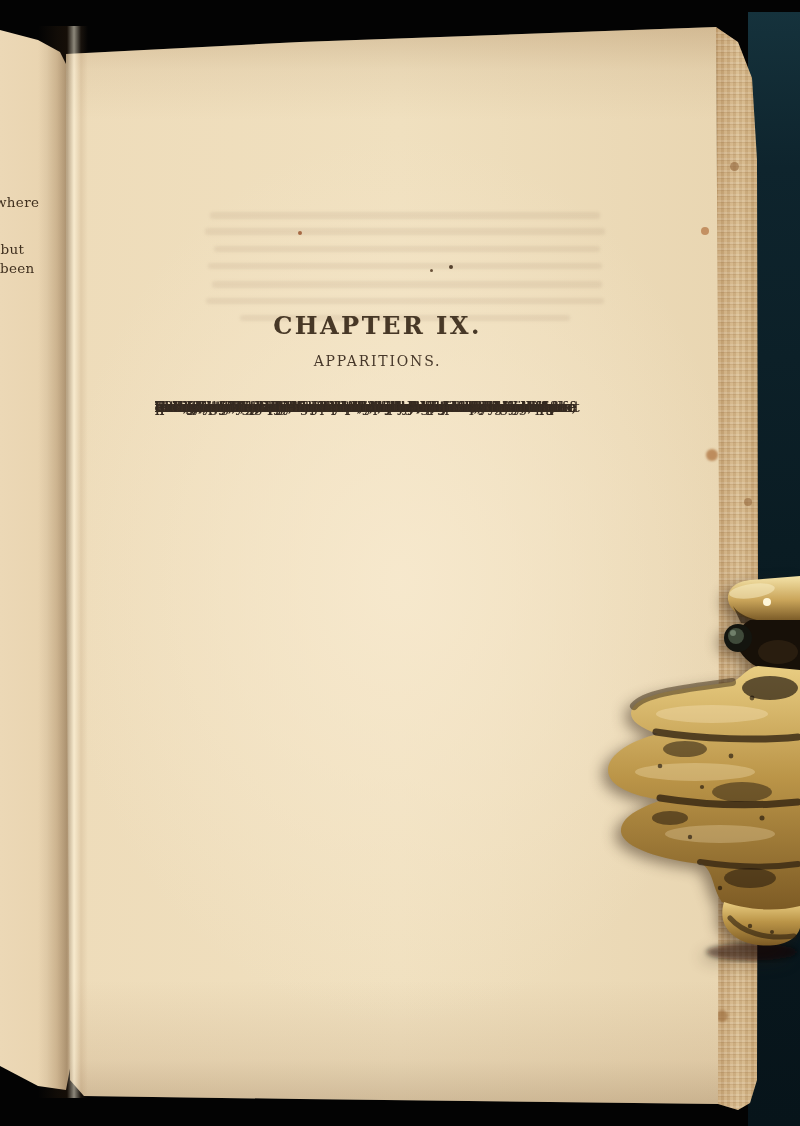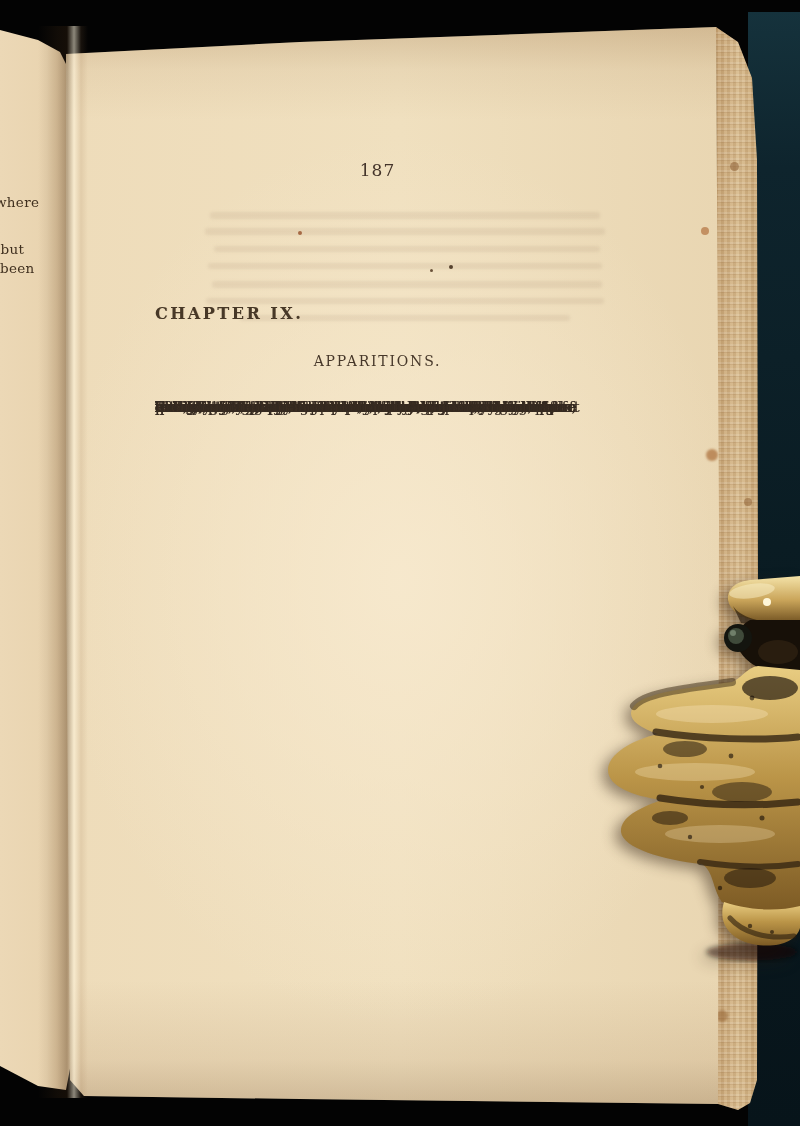--- a/index.html
+++ b/index.html
@@ -42,22 +42,22 @@
 
   
   .ghost{background:rgba(110,80,50,.09);filter:blur(1.5px);border-radius:3px;pointer-events:none;}
 
   
   .spot{border-radius:50%;pointer-events:none;}
 
   
   .pagenum{left:155px;top:160px;width:445px;text-align:center;
     font-size:17px;letter-spacing:1px;color:#44342a;}
-  .chapter{left:155px;top:304px;width:445px;text-align:left;
-    font-size:16px;font-weight:700;letter-spacing:2.5px;color:#473827;
+  .chapter{left:155px;top:311px;width:445px;text-align:center;
+    font-size:24px;font-weight:700;letter-spacing:2.5px;color:#473827;
     text-shadow:.4px .4px 0 rgba(120,95,70,.35);}
   .subtitle{left:155px;top:353px;width:445px;text-align:center;
     font-size:14px;font-weight:400;letter-spacing:1.8px;color:#463729;}
   .bodytext{left:155px;top:397px;width:445px;}
   .bodyline{position:static;display:block;font-size:14.7px;line-height:19.65px;color:#342920;
     text-align:justify;text-align-last:justify;word-spacing:.5px;
     text-shadow:.3px .3px 0 rgba(90,70,50,.30);}
 
   
   .clasp{left:600px;top:566px;filter:drop-shadow(-6px 5px 7px rgba(40,25,10,.45));}
@@ -93,21 +93,20 @@
     <div class="ghost" style="left:212px;top:281px;width:390px;height:7px;"></div>
     <div class="ghost" style="left:206px;top:298px;width:398px;height:6px;"></div>
     <div class="ghost" style="left:240px;top:315px;width:330px;height:6px;"></div>
 
     <div class="spot" style="left:701px;top:227px;width:8px;height:8px;background:#b97f4e;opacity:.8;filter:blur(.4px);"></div>
     <div class="spot" style="left:706px;top:449px;width:12px;height:12px;background:#b27a48;opacity:.8;filter:blur(.8px);"></div>
     <div class="spot" style="left:449px;top:265px;width:4px;height:4px;background:#55422e;"></div>
     <div class="spot" style="left:298px;top:231px;width:4px;height:4px;background:#a66a45;"></div>
     <div class="spot" style="left:430px;top:269px;width:3px;height:3px;background:#6a523a;"></div>
 
-    <div class="pagenum">187</div>
     <div class="chapter">CHAPTER IX.</div>
     <div class="subtitle">APPARITIONS.</div>
 
     <div class="bodytext">
         <div class="bodyline">The number of stories on record, which seem to support</div>
         <div class="bodyline">the views I have suggested in my last chapter, is, I</div>
         <div class="bodyline">fancy, little suspected by people in general; and still</div>
         <div class="bodyline">less is it imagined that similar occurrences are yet fre-</div>
         <div class="bodyline">quently taking place.  I had, indeed, myself no idea of</div>
         <div class="bodyline">either one circumstance or the other, till my attention</div>

